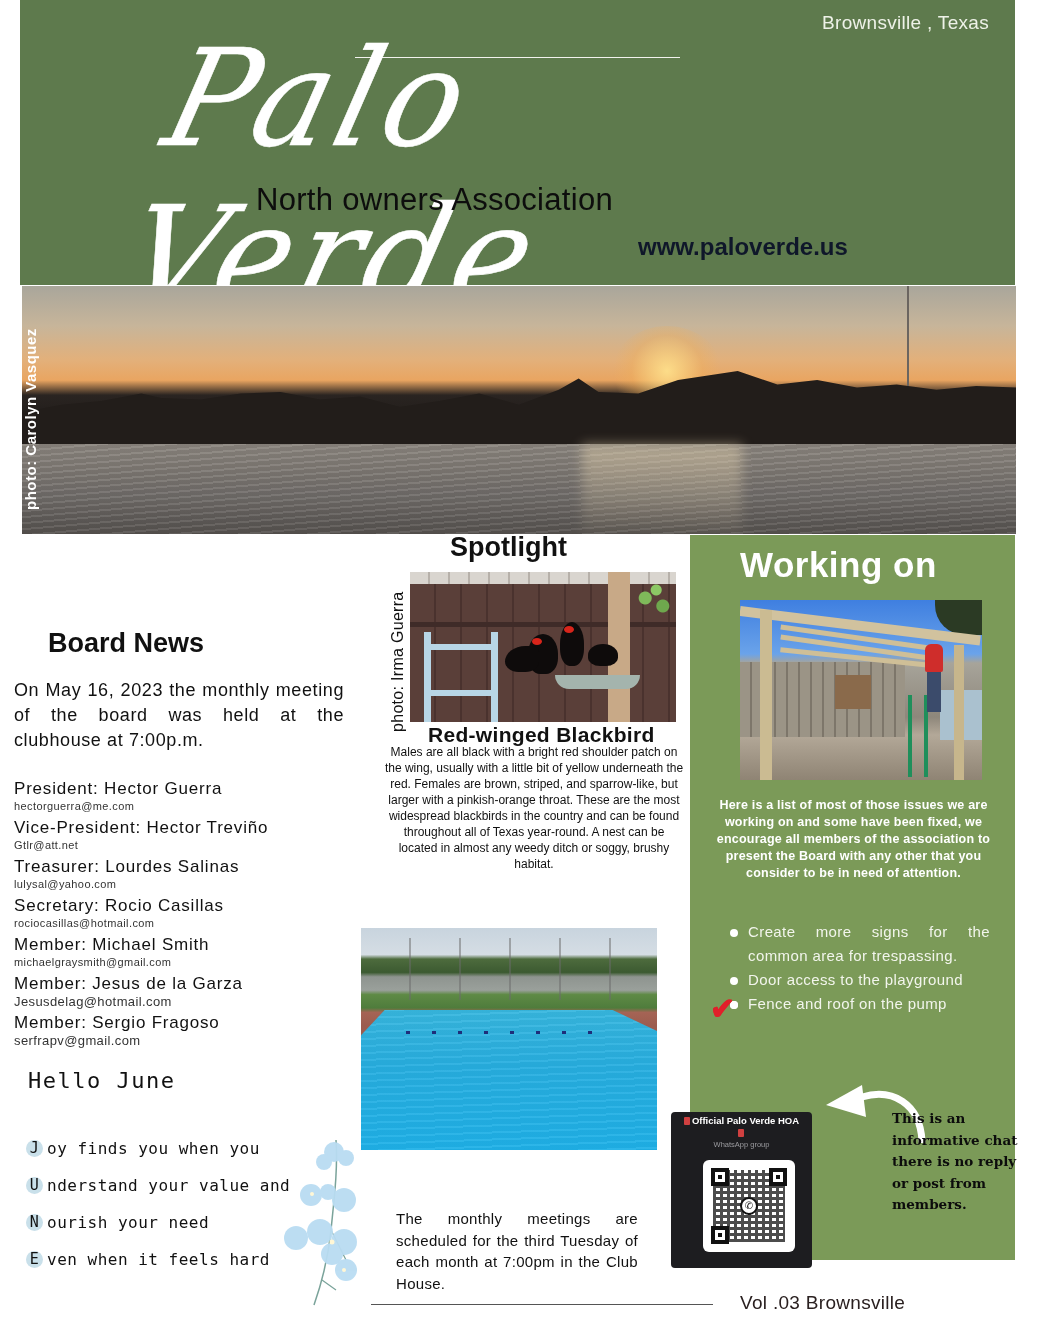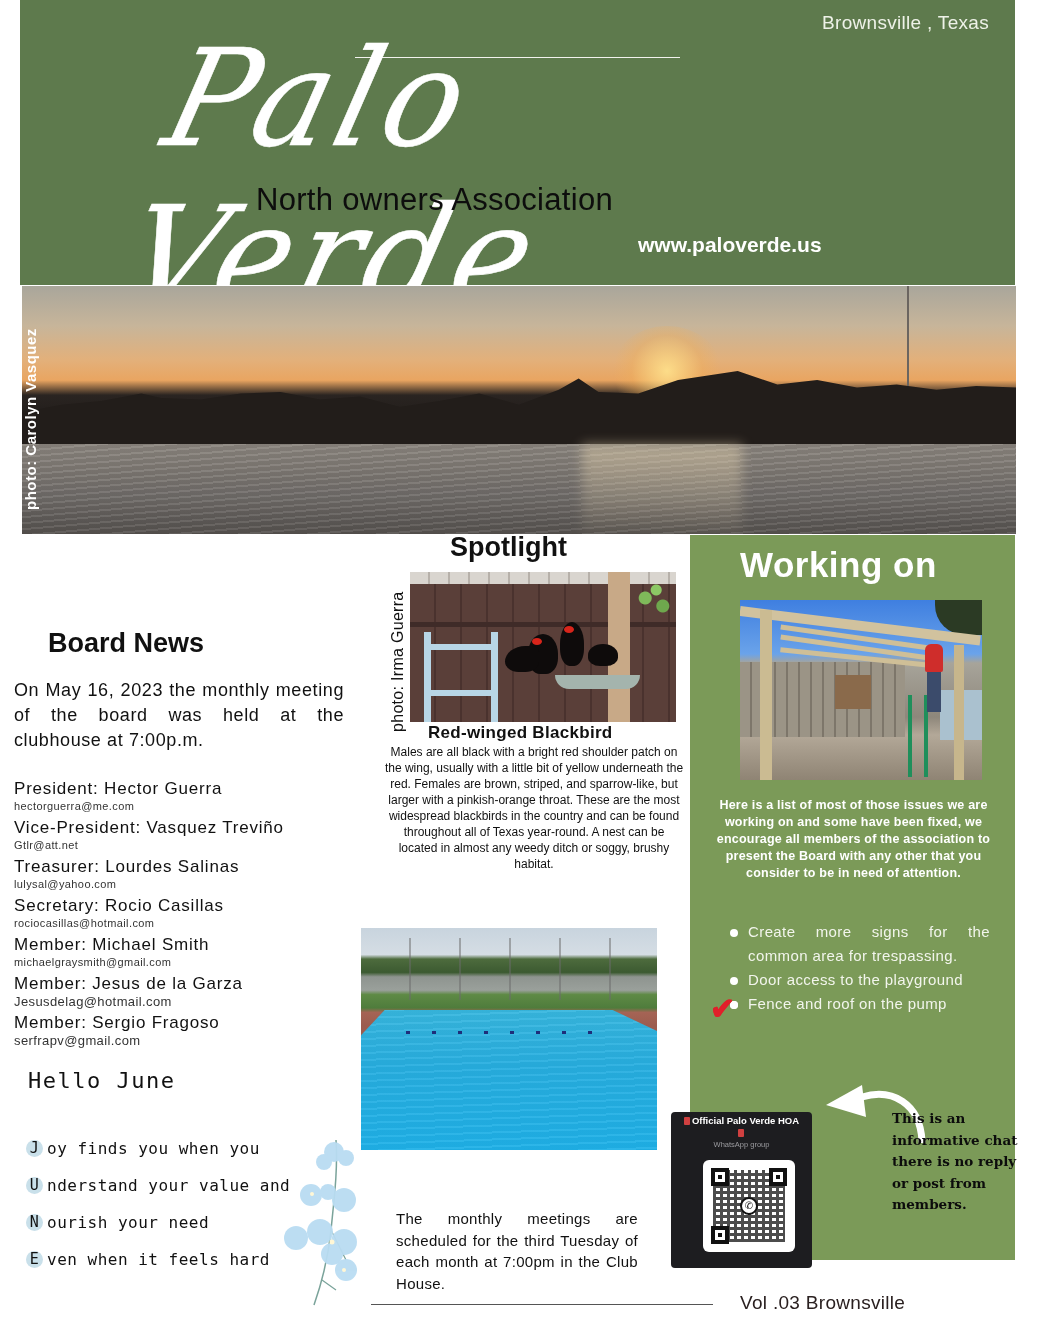--- a/index.html
+++ b/index.html
@@ -27,21 +27,21 @@
     transform-origin: left top;
     -webkit-text-stroke: 0.5px #fff;
   }
   .header .subtitle {
     position: absolute; left: 236px; top: 182px;
     color: #0d0d0d; font-size: 31px; font-weight: 500;
     font-family: "Liberation Sans", sans-serif; letter-spacing: 0.3px;
   }
   .header .website {
     position: absolute; left: 618px; top: 233px;
-    color: #ffffff; font-size: 21px; font-family: "Liberation Sans", sans-serif; font-weight: 600;
+    color: #0f172a; font-size: 24px; font-family: "Liberation Sans", sans-serif; font-weight: 600;
   }
 
   
   .hero {
     position: absolute; left: 22px; top: 286px; width: 994px; height: 248px; overflow: hidden;
     background: linear-gradient(to bottom,
       #a9a69b 0%, #c7b59a 16%, #e3b07a 30%, #e9a561 38%, #2a2421 44%, #1a1816 60%, #3e3834 62%,
       #8b847a 70%, #6e6a66 85%, #504c49 100%);
   }
   .hero .sun {
@@ -146,21 +146,21 @@
     position: absolute; width: 26px; height: 30px; background: #0e0b0b; border-radius: 50% 50% 40% 40%;
   }
   .bird .patch { position: absolute; top: 4px; left: 4px; width: 10px; height: 7px; background: #d8251b; border-radius: 50%; }
   .bird-photo .leaves {
     position: absolute; left: 222px; top: 10px; width: 44px; height: 40px;
     background: radial-gradient(circle at 30% 40%, #7fb95a 0 6px, transparent 7px),
                 radial-gradient(circle at 70% 60%, #6ea84d 0 6px, transparent 7px),
                 radial-gradient(circle at 55% 20%, #8cc865 0 5px, transparent 6px);
   }
   .bird-name {
-    position: absolute; left: 428px; top: 723px; font-size: 17px; font-weight: 600;
+    position: absolute; left: 428px; top: 723px; font-size: 21px; font-weight: 600;
     font-family: "Liberation Sans", sans-serif; letter-spacing: 0.3px;
   }
   .bird-desc {
     position: absolute; left: 383px; top: 744px; width: 302px;
     font-size: 12px; line-height: 16px; text-align: center; font-family: "Liberation Sans", sans-serif;
   }
 
   .pool-photo {
     position: absolute; left: 361px; top: 928px; width: 296px; height: 222px; overflow: hidden;
     background: linear-gradient(to bottom, #c8d4de 0%, #d5dde4 12%, #4d6b3d 14%, #3c5a31 20%, #8e948f 22%, #9aa09b 28%, #5e8a45 30%, #4f7c3c 36%, #a56455 38%, #9c5c4e 44%);
@@ -295,21 +295,21 @@
 
 <div class="board-title">Board News</div>
 <p class="board-intro">On May 16, 2023 the monthly meeting of the board was held at the clubhouse at 7:00p.m.</p>
 
 <div class="members">
   <div class="member">
     <span class="role">President: Hector Guerra</span>
     <span class="email">hectorguerra@me.com</span>
   </div>
   <div class="member">
-    <span class="role">Vice-President: Vasquez Treviño</span>
+    <span class="role">Vice-President: Hector Treviño</span>
     <span class="email">Gtlr@att.net</span>
   </div>
   <div class="member">
     <span class="role">Treasurer: Lourdes Salinas</span>
     <span class="email">lulysal@yahoo.com</span>
   </div>
   <div class="member">
     <span class="role">Secretary: Rocio Casillas</span>
     <span class="email">rociocasillas@hotmail.com</span>
   </div>

